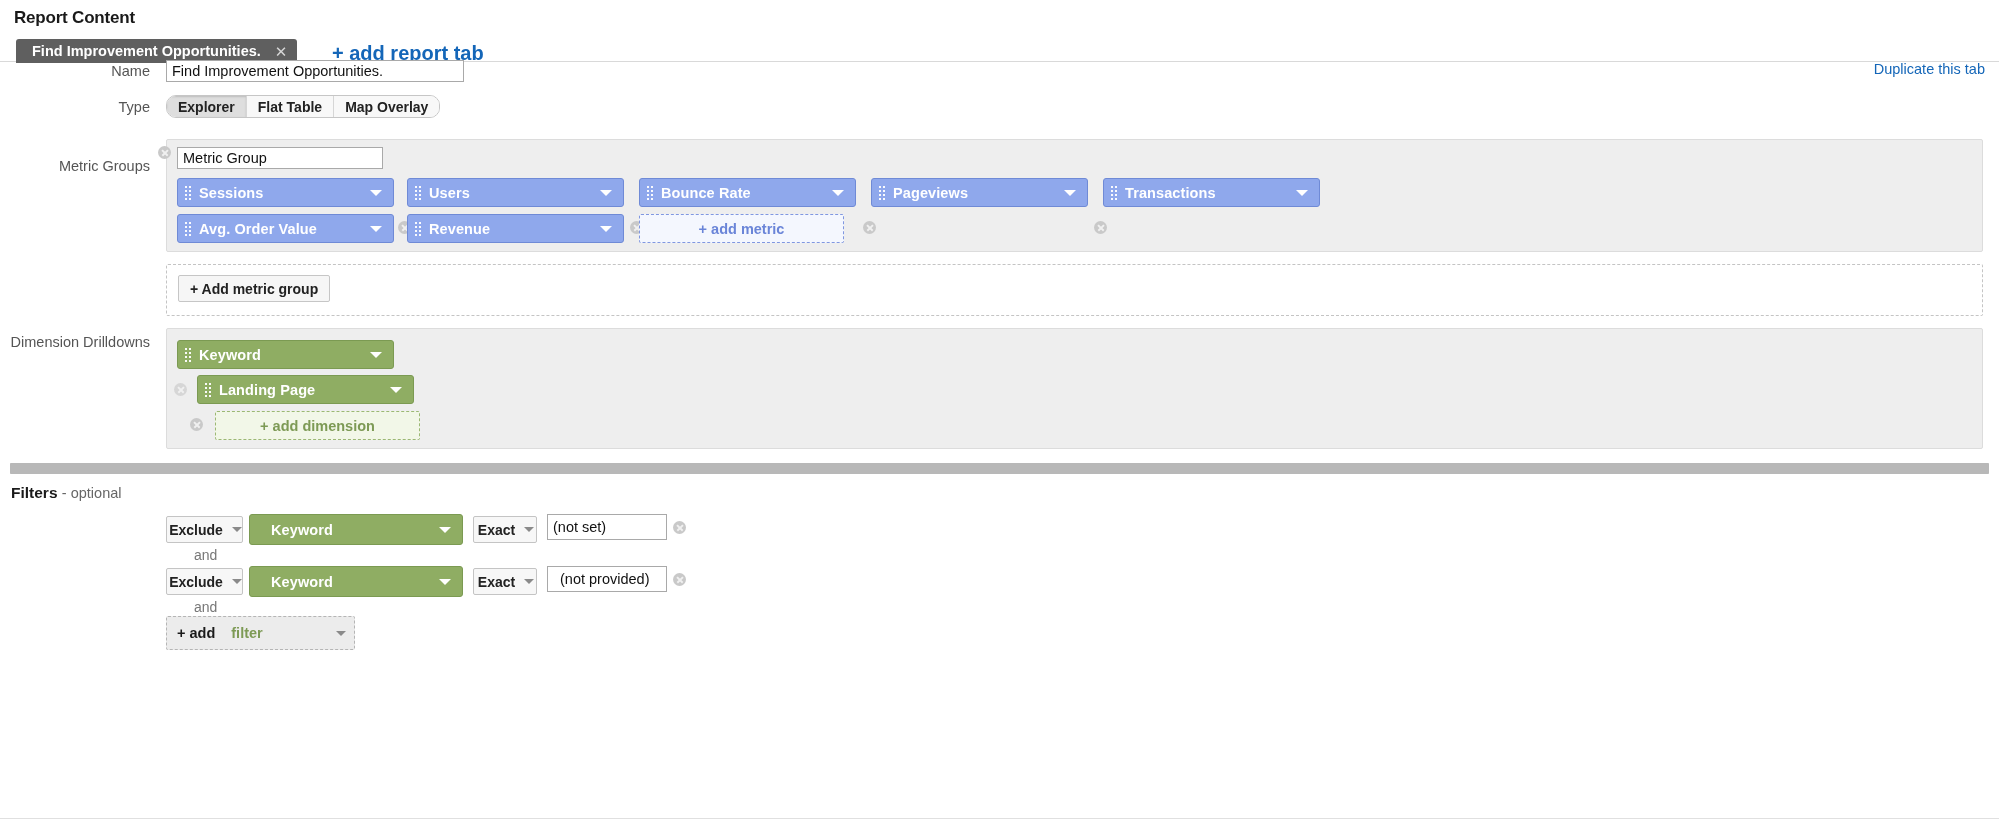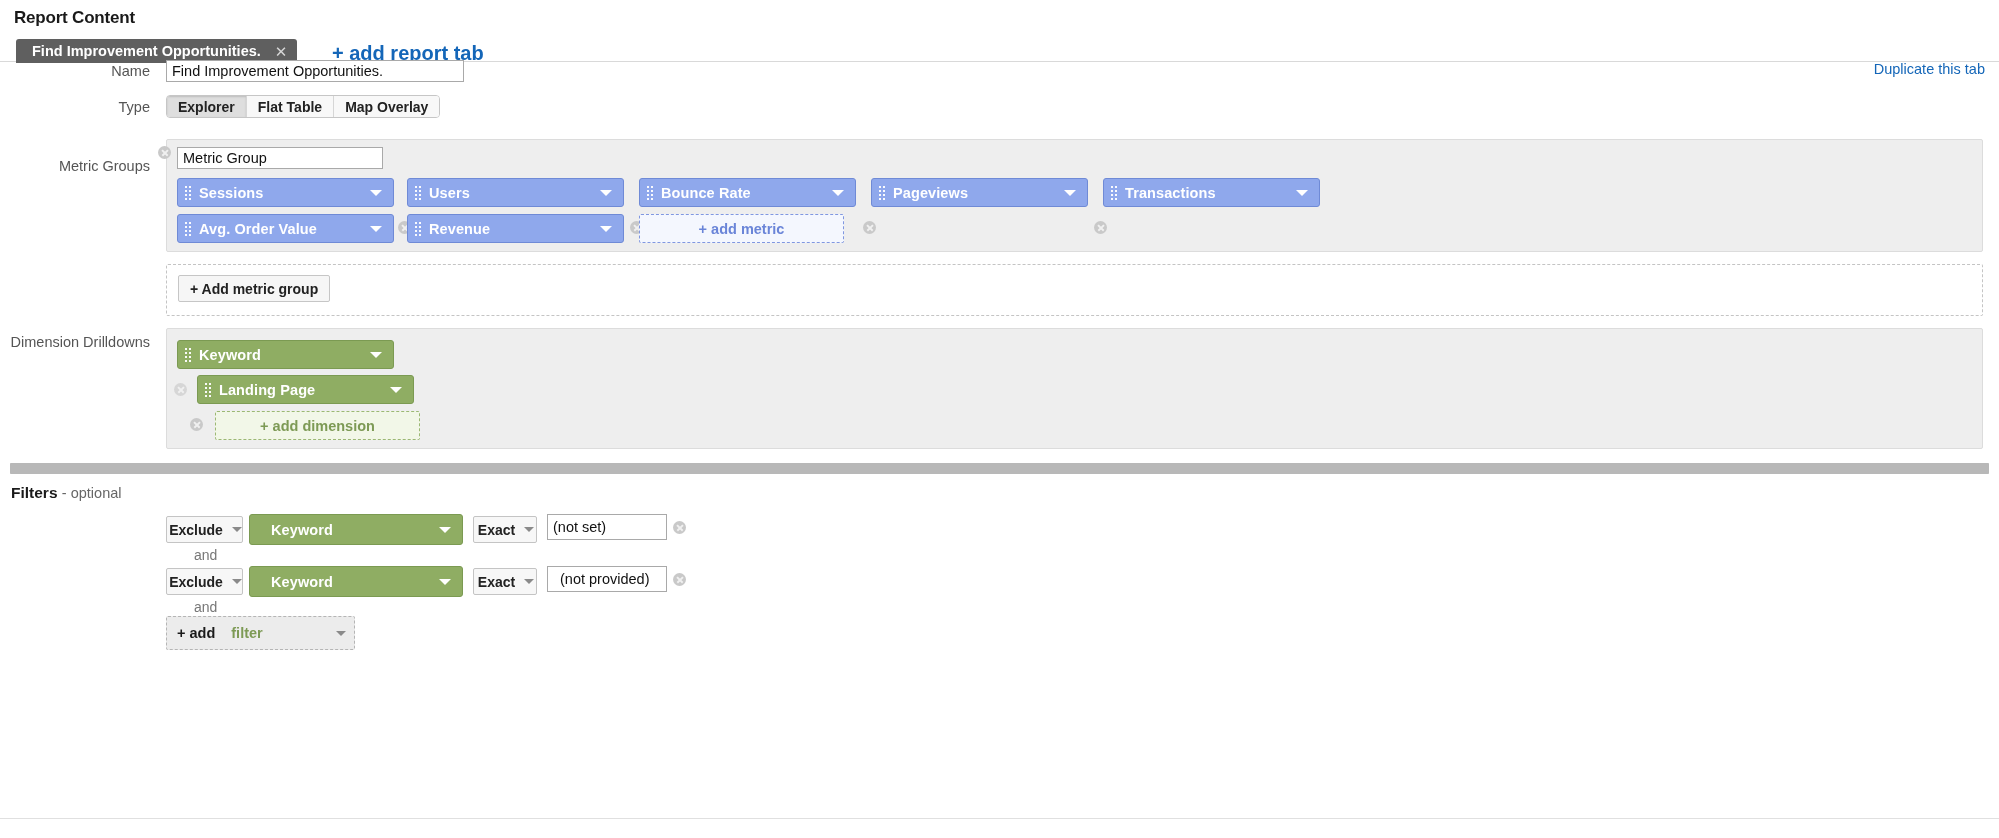--- a/index.html
+++ b/index.html
@@ -61,21 +61,21 @@
     width: 298px; height: 22px;
     border: 1px solid #a9a9a9; background: #fff;
     font-size: 14.5px; font-family: "Liberation Sans", sans-serif;
     padding: 0 5px; color: #111;
   }
 
   
   .type-group {
     position: absolute; left: 166px; top: 95px;
     display: flex; height: 23px;
-    border: 1px solid #c6c6c6; border-radius: 4px;
+    border: 1px solid #c6c6c6; border-radius: 10px;
     overflow: hidden;
   }
   .type-btn {
     display: flex; align-items: center; justify-content: center;
     padding: 0 11px; height: 21px;
     font-size: 14px; font-weight: bold; color: #222;
     background: #f8f8f8; cursor: pointer;
     border-right: 1px solid #d6d6d6;
     white-space: nowrap;
   }

